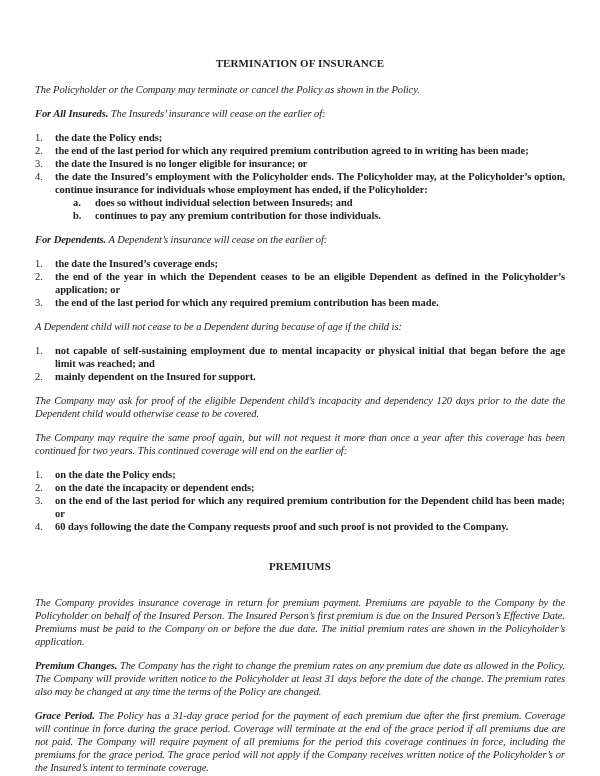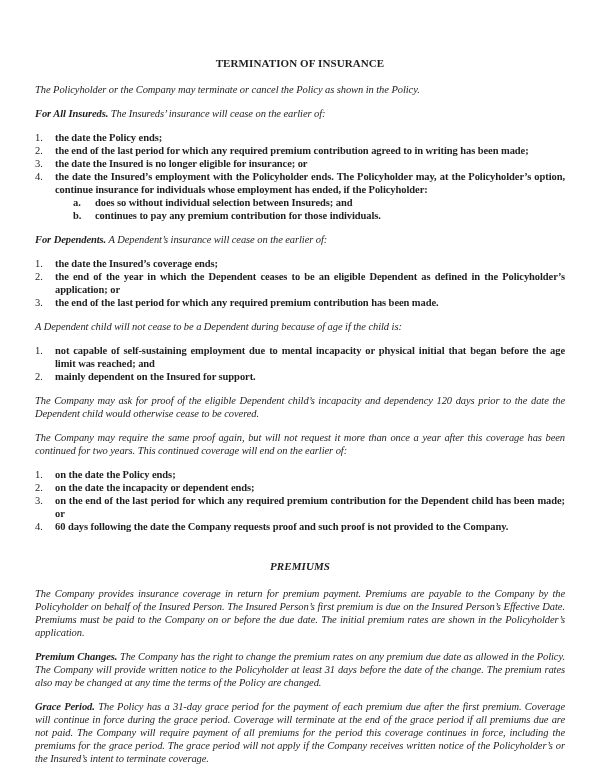--- a/index.html
+++ b/index.html
@@ -8,21 +8,21 @@
     width:600px; height:776px; overflow:hidden;
     font-family:"Liberation Serif", serif;
     font-size:10.5px; line-height:13px; color:#1f1f1f;
     letter-spacing:-0.08px;
   }
   .page { padding:57px 35px 0 35px; }
   .heading {
     font-weight:bold; font-size:11px; line-height:13px;
     text-align:center; margin:0 0 13px 0; letter-spacing:0.1px;
   }
-  .heading.premiums { margin-top:27px; margin-bottom:14px;font-style:italic; }
+  .heading.premiums { margin-top:27px; margin-bottom:23px; }
   .para { margin:11px 0; text-align:justify;font-style:italic; }
   .lead { font-weight:bold; }
   .list { margin:11px 0; }
   .li { display:flex; }
   .marker { flex:0 0 20px; }
   .txt { flex:1; text-align:justify;font-weight:bold; }
   .sublist { margin-left:18px; }
   .sublist .marker { flex:0 0 22px; }
   .footer { position:relative; margin-top:6px; text-align:center; }
   .footer .form-code { position:absolute; left:0; top:0; }

